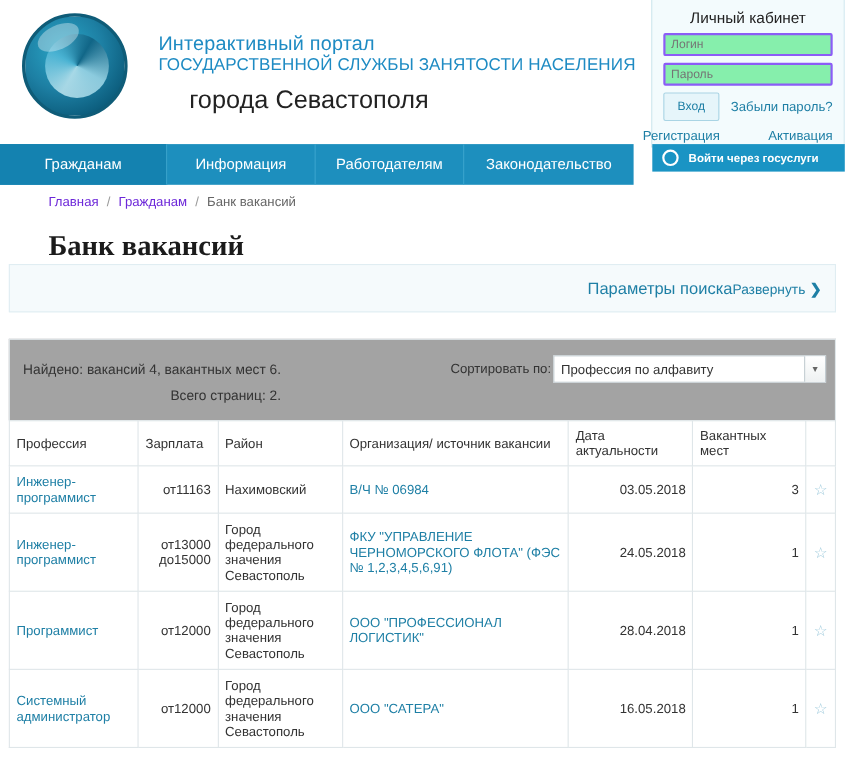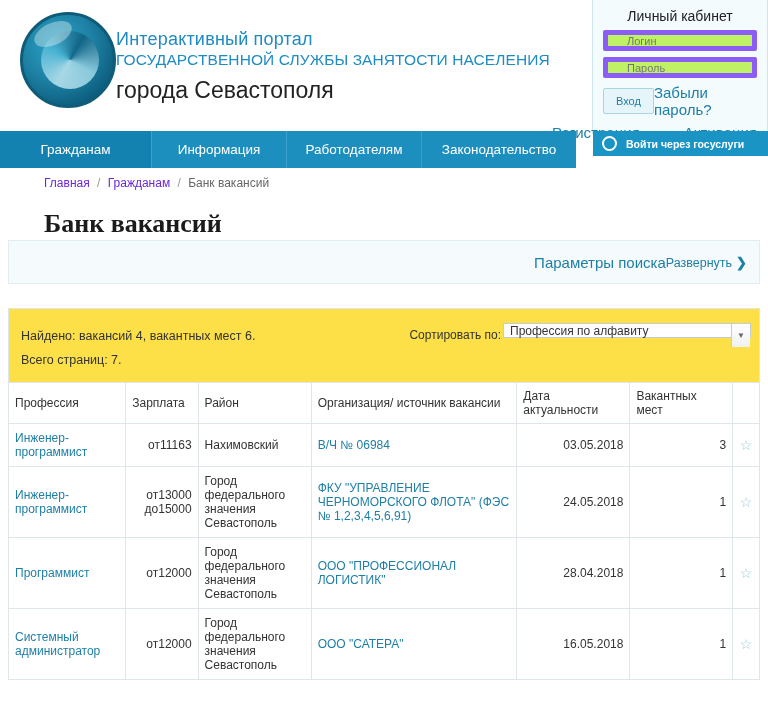--- a/index.html
+++ b/index.html
@@ -39,39 +39,40 @@
   .logo .shine {
     position: absolute;
     left: 10px; top: 8px;
     width: 40px; height: 22px;
     border-radius: 50%;
     background: rgba(255,255,255,.35);
     transform: rotate(-25deg);
   }
   .title-block {
     position: absolute;
-    left: 116px; top: 28px;
+    left: 144px; top: 28px;
   }
   .title-line1 {
     color: #1e8bc3;
     font-size: 18px;
     letter-spacing: .2px;
     line-height: 22px;
   }
   .title-line2 {
     color: #1e8bc3;
     font-size: 15.5px;
     letter-spacing: .1px;
     line-height: 20px;
   }
   .title-city {
     color: #222;
     font-size: 23px;
     margin-top: 6px;
     line-height: 28px;
+    margin-left: 28px;
   }
 
   
   .login-box {
     position: absolute;
     right: 0; top: 0;
     width: 176px;
     background: #f3fbfd;
     border: 1px solid #cfe6ee;
     border-top: none;
@@ -82,47 +83,47 @@
     text-align: center;
     font-size: 14px;
     color: #222;
     padding: 2px 0 6px 0;
   }
   .login-box input {
     display: block;
     width: 100%;
     height: 21px;
     margin-bottom: 6px;
-    border: 5px solid #8b5cf6;
+    border: 2px solid #8b5cf6;
     border-radius: 2px;
-    padding: 0 19px;
+    padding: 0 5px;
     font-size: 11px;
     color: #555;
-    background: #bef264;
+    background: #86efac;
     font-family: "Liberation Sans", sans-serif;
   }
   .login-row {
     display: flex;
     align-items: center;
     justify-content: space-between;
     margin-top: 2px;
   }
   .btn-login {
     border: 1px solid #a9d4e4;
     background: #e6f5fa;
     color: #1e7fa5;
     font-size: 11px;
     padding: 6px 12px;
     border-radius: 2px;
     cursor: pointer;
     font-family: "Liberation Sans", sans-serif;
   }
   .lnk {
     color: #1e7fa5;
-    font-size: 15px;
+    font-size: 12px;
     text-decoration: none;
     cursor: pointer;
   }
   .login-links {
     display: flex;
     justify-content: flex-end;
     margin-top: 6px;
     gap: 44px;
   }
   .gosuslugi {
@@ -222,39 +223,40 @@
   .expand .chev { font-size: 13px; margin-left: 4px; font-weight: bold; }
 
   
   .results-box {
     position: absolute;
     left: 8px; top: 308px;
     width: 752px;
     border: 1px solid #dfe6e9;
     border-bottom: none;
     height: 74px;
-    background: #fde047;
+    background: #a3a3a3;
+    text-align: right;
   }
   .found {
     position: absolute;
     left: 12px; top: 15px;
     font-size: 12.5px;
     color: #333;
     line-height: 24px;
   }
   .sort-label {
     position: absolute;
     right: 258px; top: 19px;
     font-size: 12px;
     color: #333;
   }
   .sort-select {
     position: absolute;
     right: 8px; top: 14px;
-    width: 248px; height: 15px;
+    width: 248px; height: 25px;
     border: 1px solid #c3ccd1;
     background: #fff;
     font-size: 12px;
     color: #333;
     display: flex;
     align-items: center;
     padding-left: 6px;
     cursor: pointer;
   }
   .sort-select .arrow {
@@ -367,21 +369,21 @@
   <div class="search-panel">
     <div class="search-panel-title">Параметры поиска</div>
     <div class="expand">
       <span>Развернуть</span><span class="chev">❯</span>
     </div>
   </div>
 
   <div class="results-box">
     <div class="found">
       <div>Найдено: вакансий 4, вакантных мест 6.</div>
-      <div>Всего страниц: 7.</div>
+      <div>Всего страниц: 2.</div>
     </div>
     <div class="sort-label">Сортировать по:</div>
     <div class="sort-select">
       <span>Профессия по алфавиту</span>
       <span class="arrow">▼</span>
     </div>
   </div>
 
   <table class="vacancies">
     <thead>

